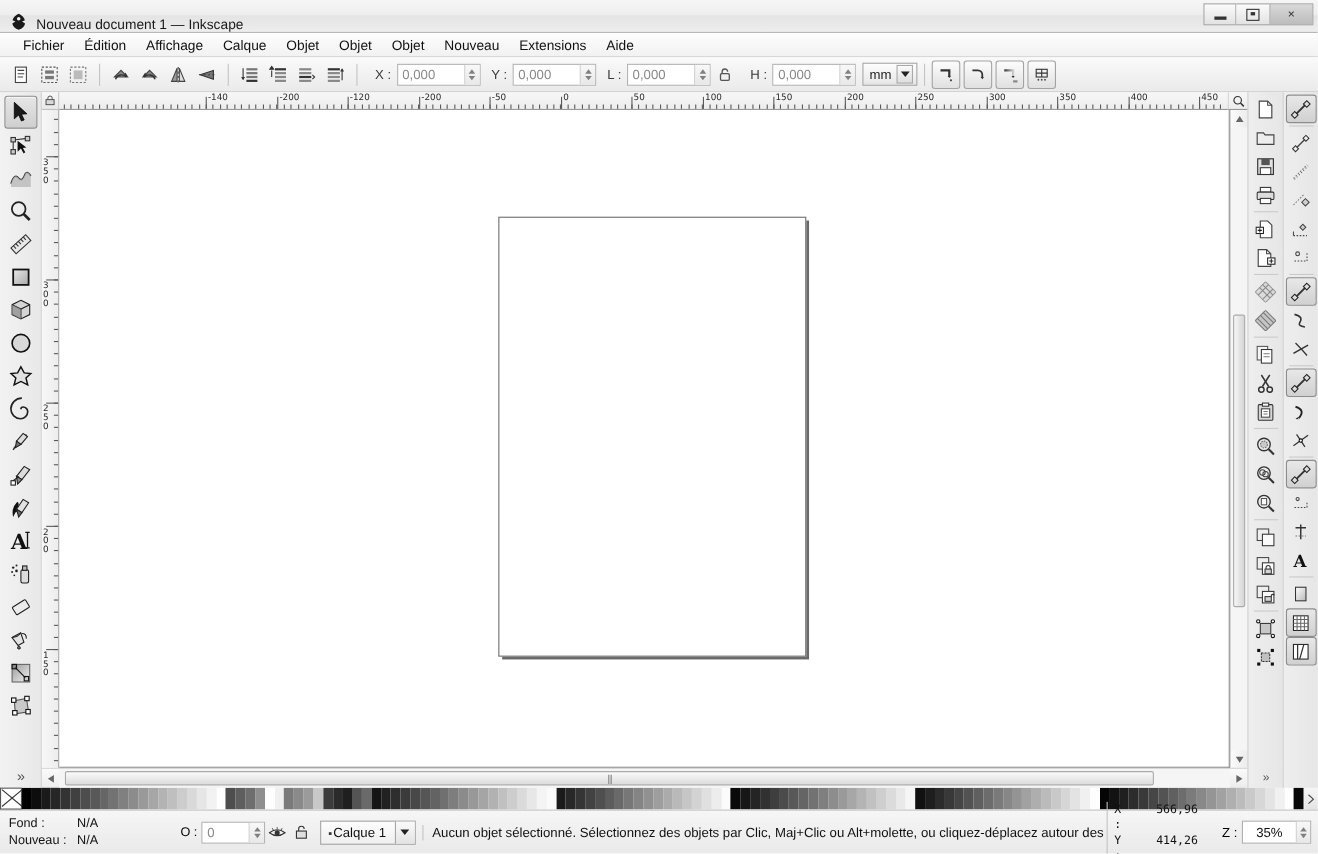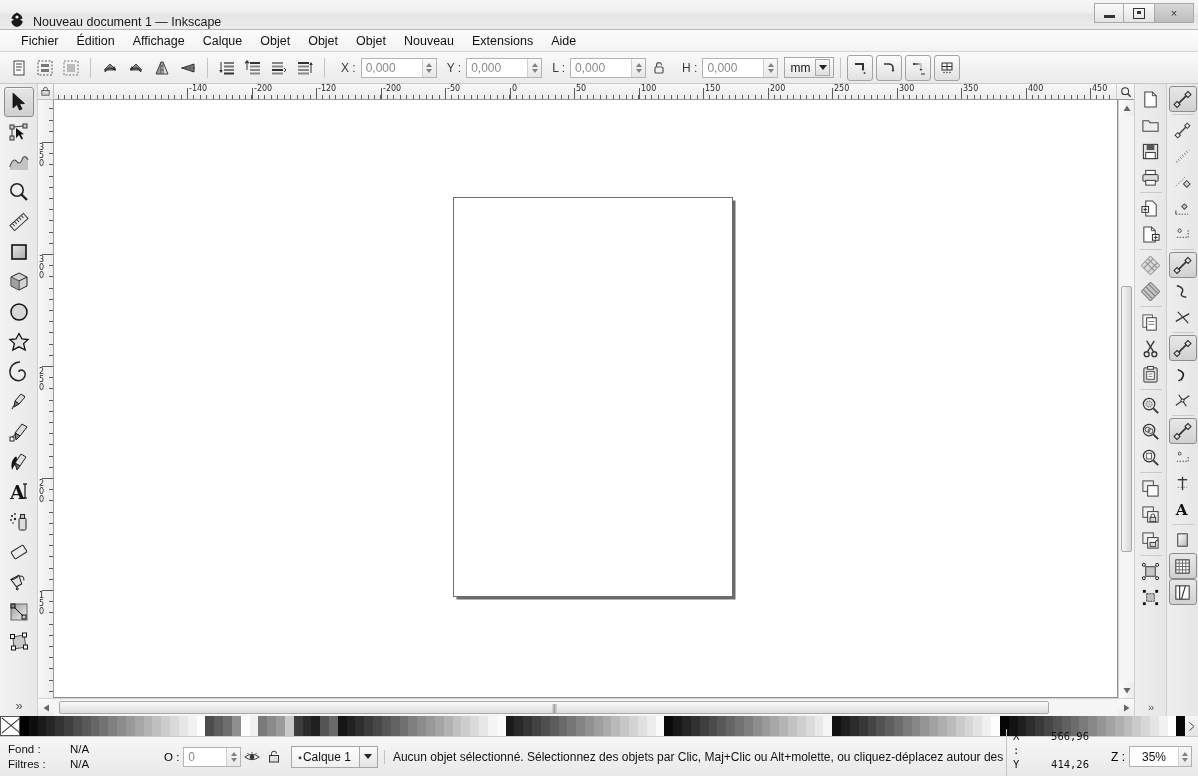--- a/index.html
+++ b/index.html
@@ -1632,21 +1632,21 @@
     </div>
   </div>
 
   <div class="statusbar">
     <div class="fillstroke">
       <div class="fsrow">
         <span class="fslabel">Fond :</span>
         <span class="fsval">N/A</span>
       </div>
       <div class="fsrow">
-        <span class="fslabel">Filtres :</span>
+        <span class="fslabel">Nouveau :</span>
         <span class="fsval">N/A</span>
       </div>
     </div>
 
     <div class="opacity-group">
       <span class="lbl">O :</span>
       <div class="spin">
         <input type="text" readonly="" style="width: 34px;" value="0">
         <div class="arrows">
             <span class="up"></span>

